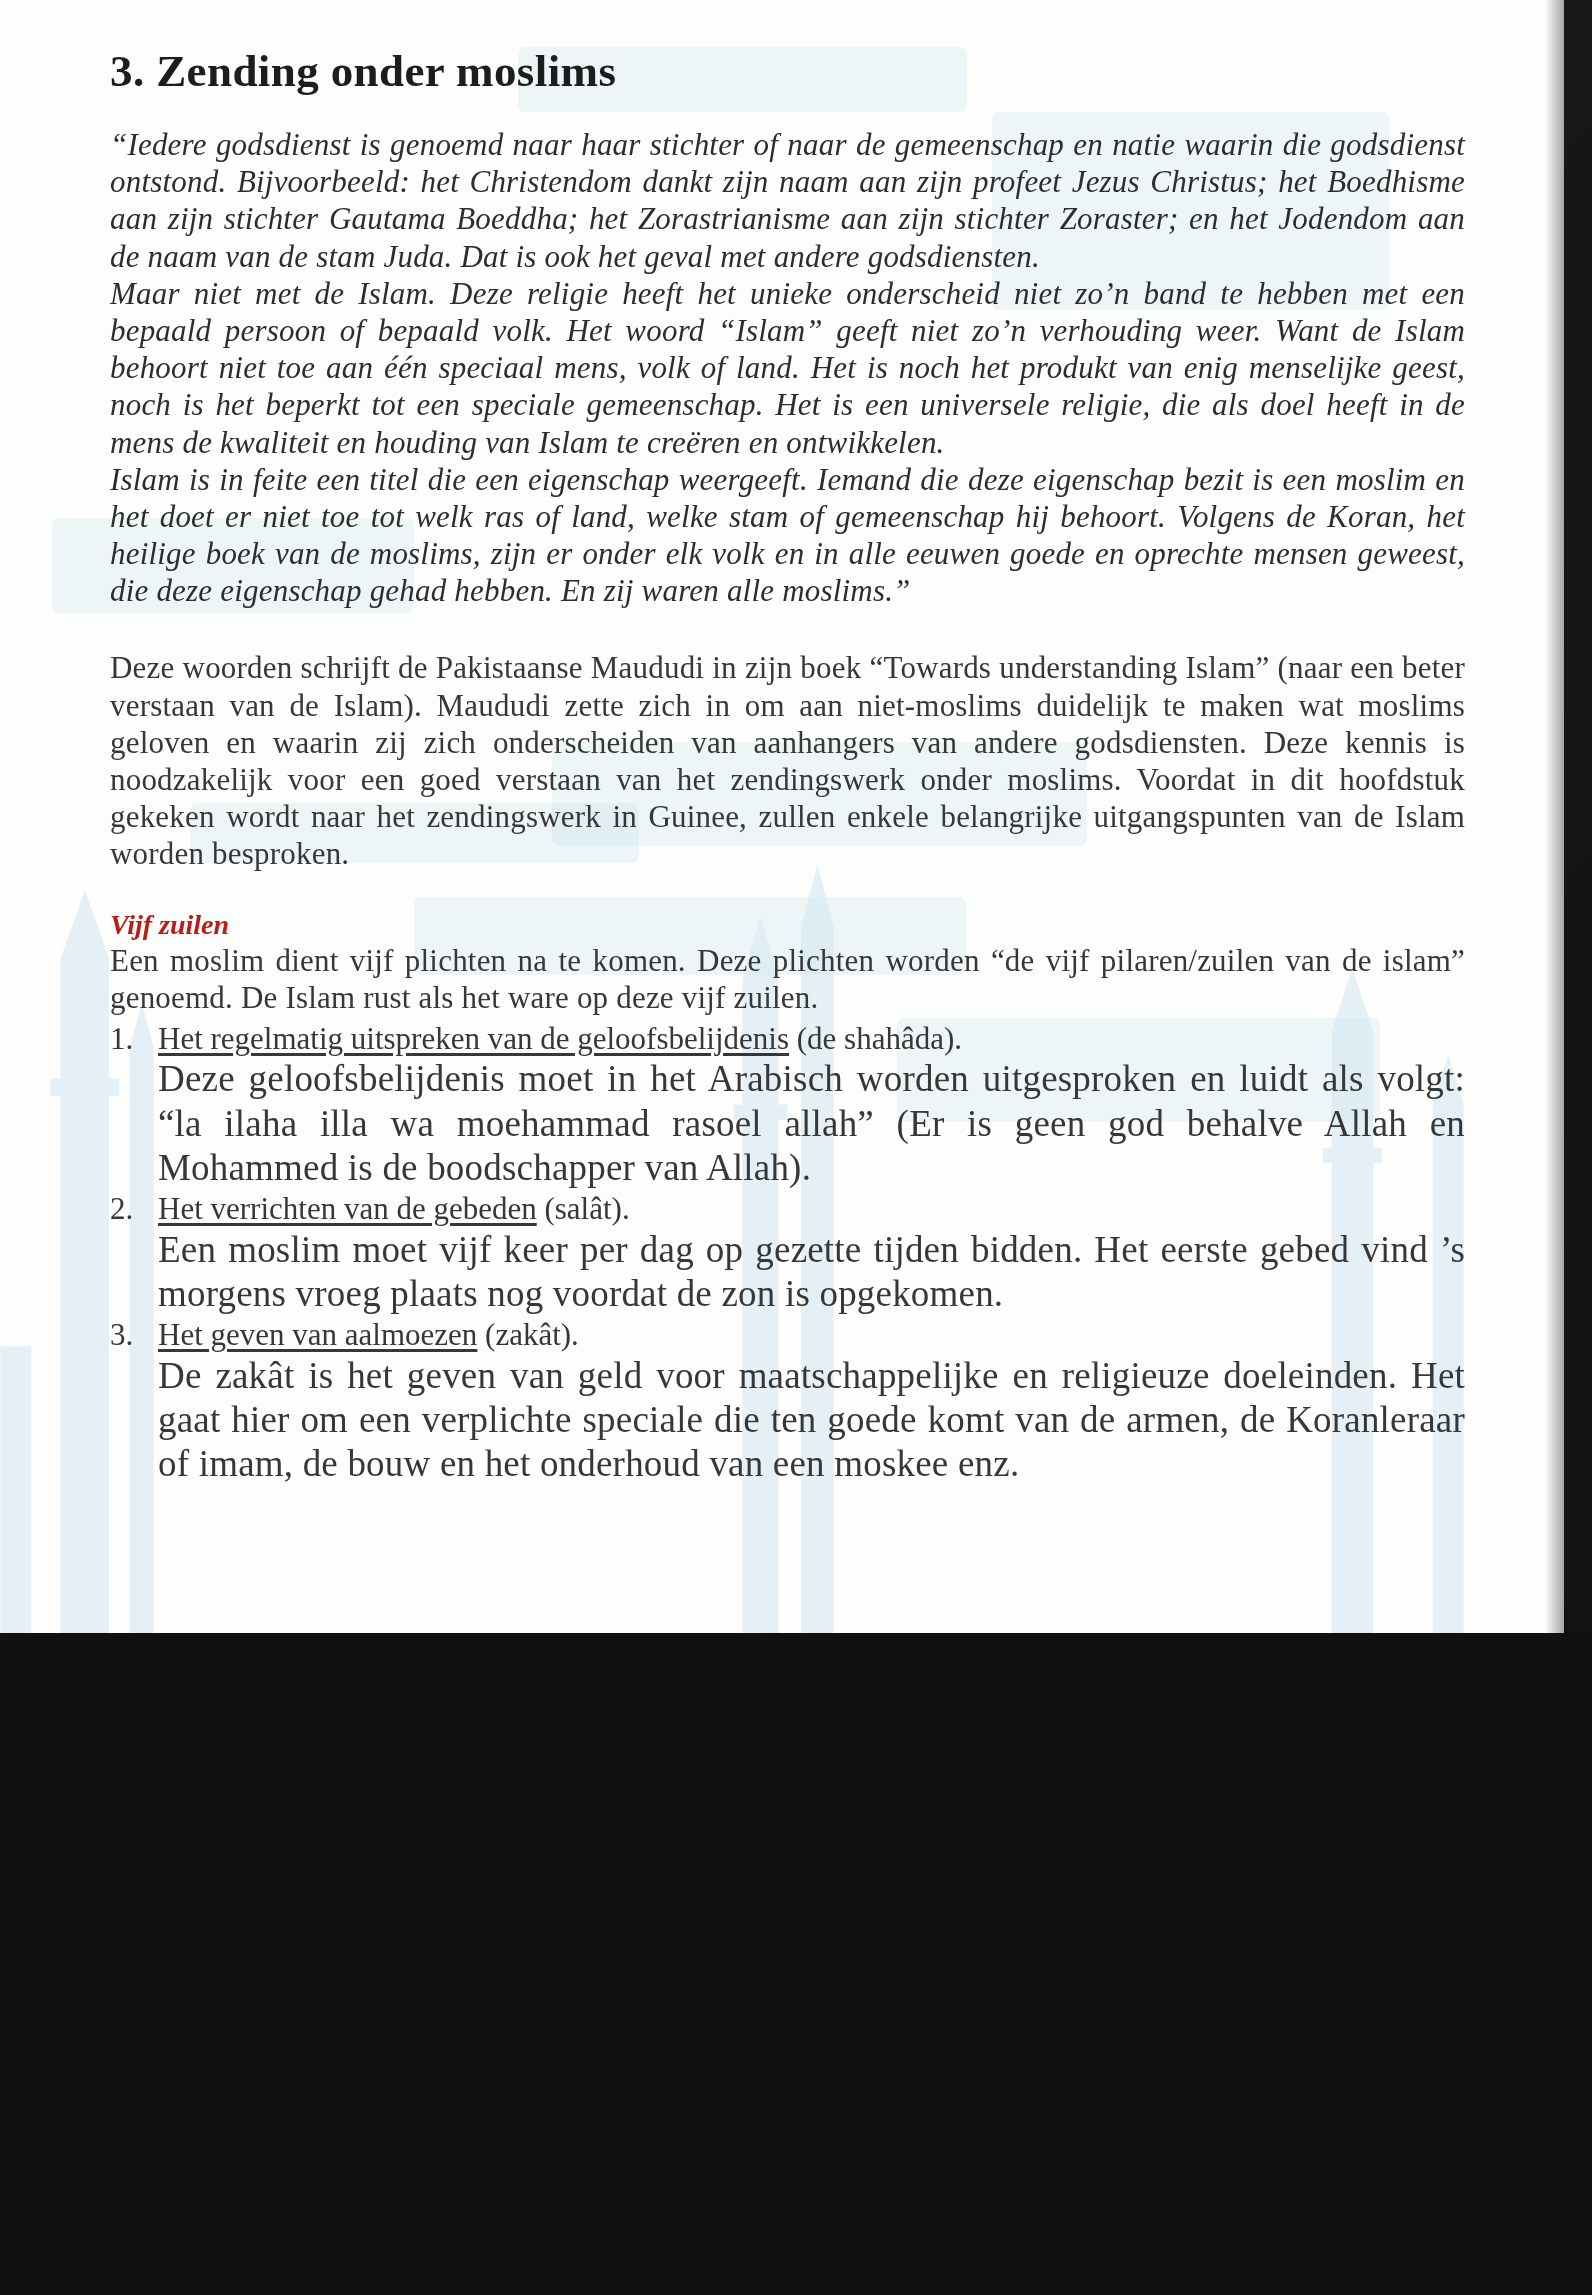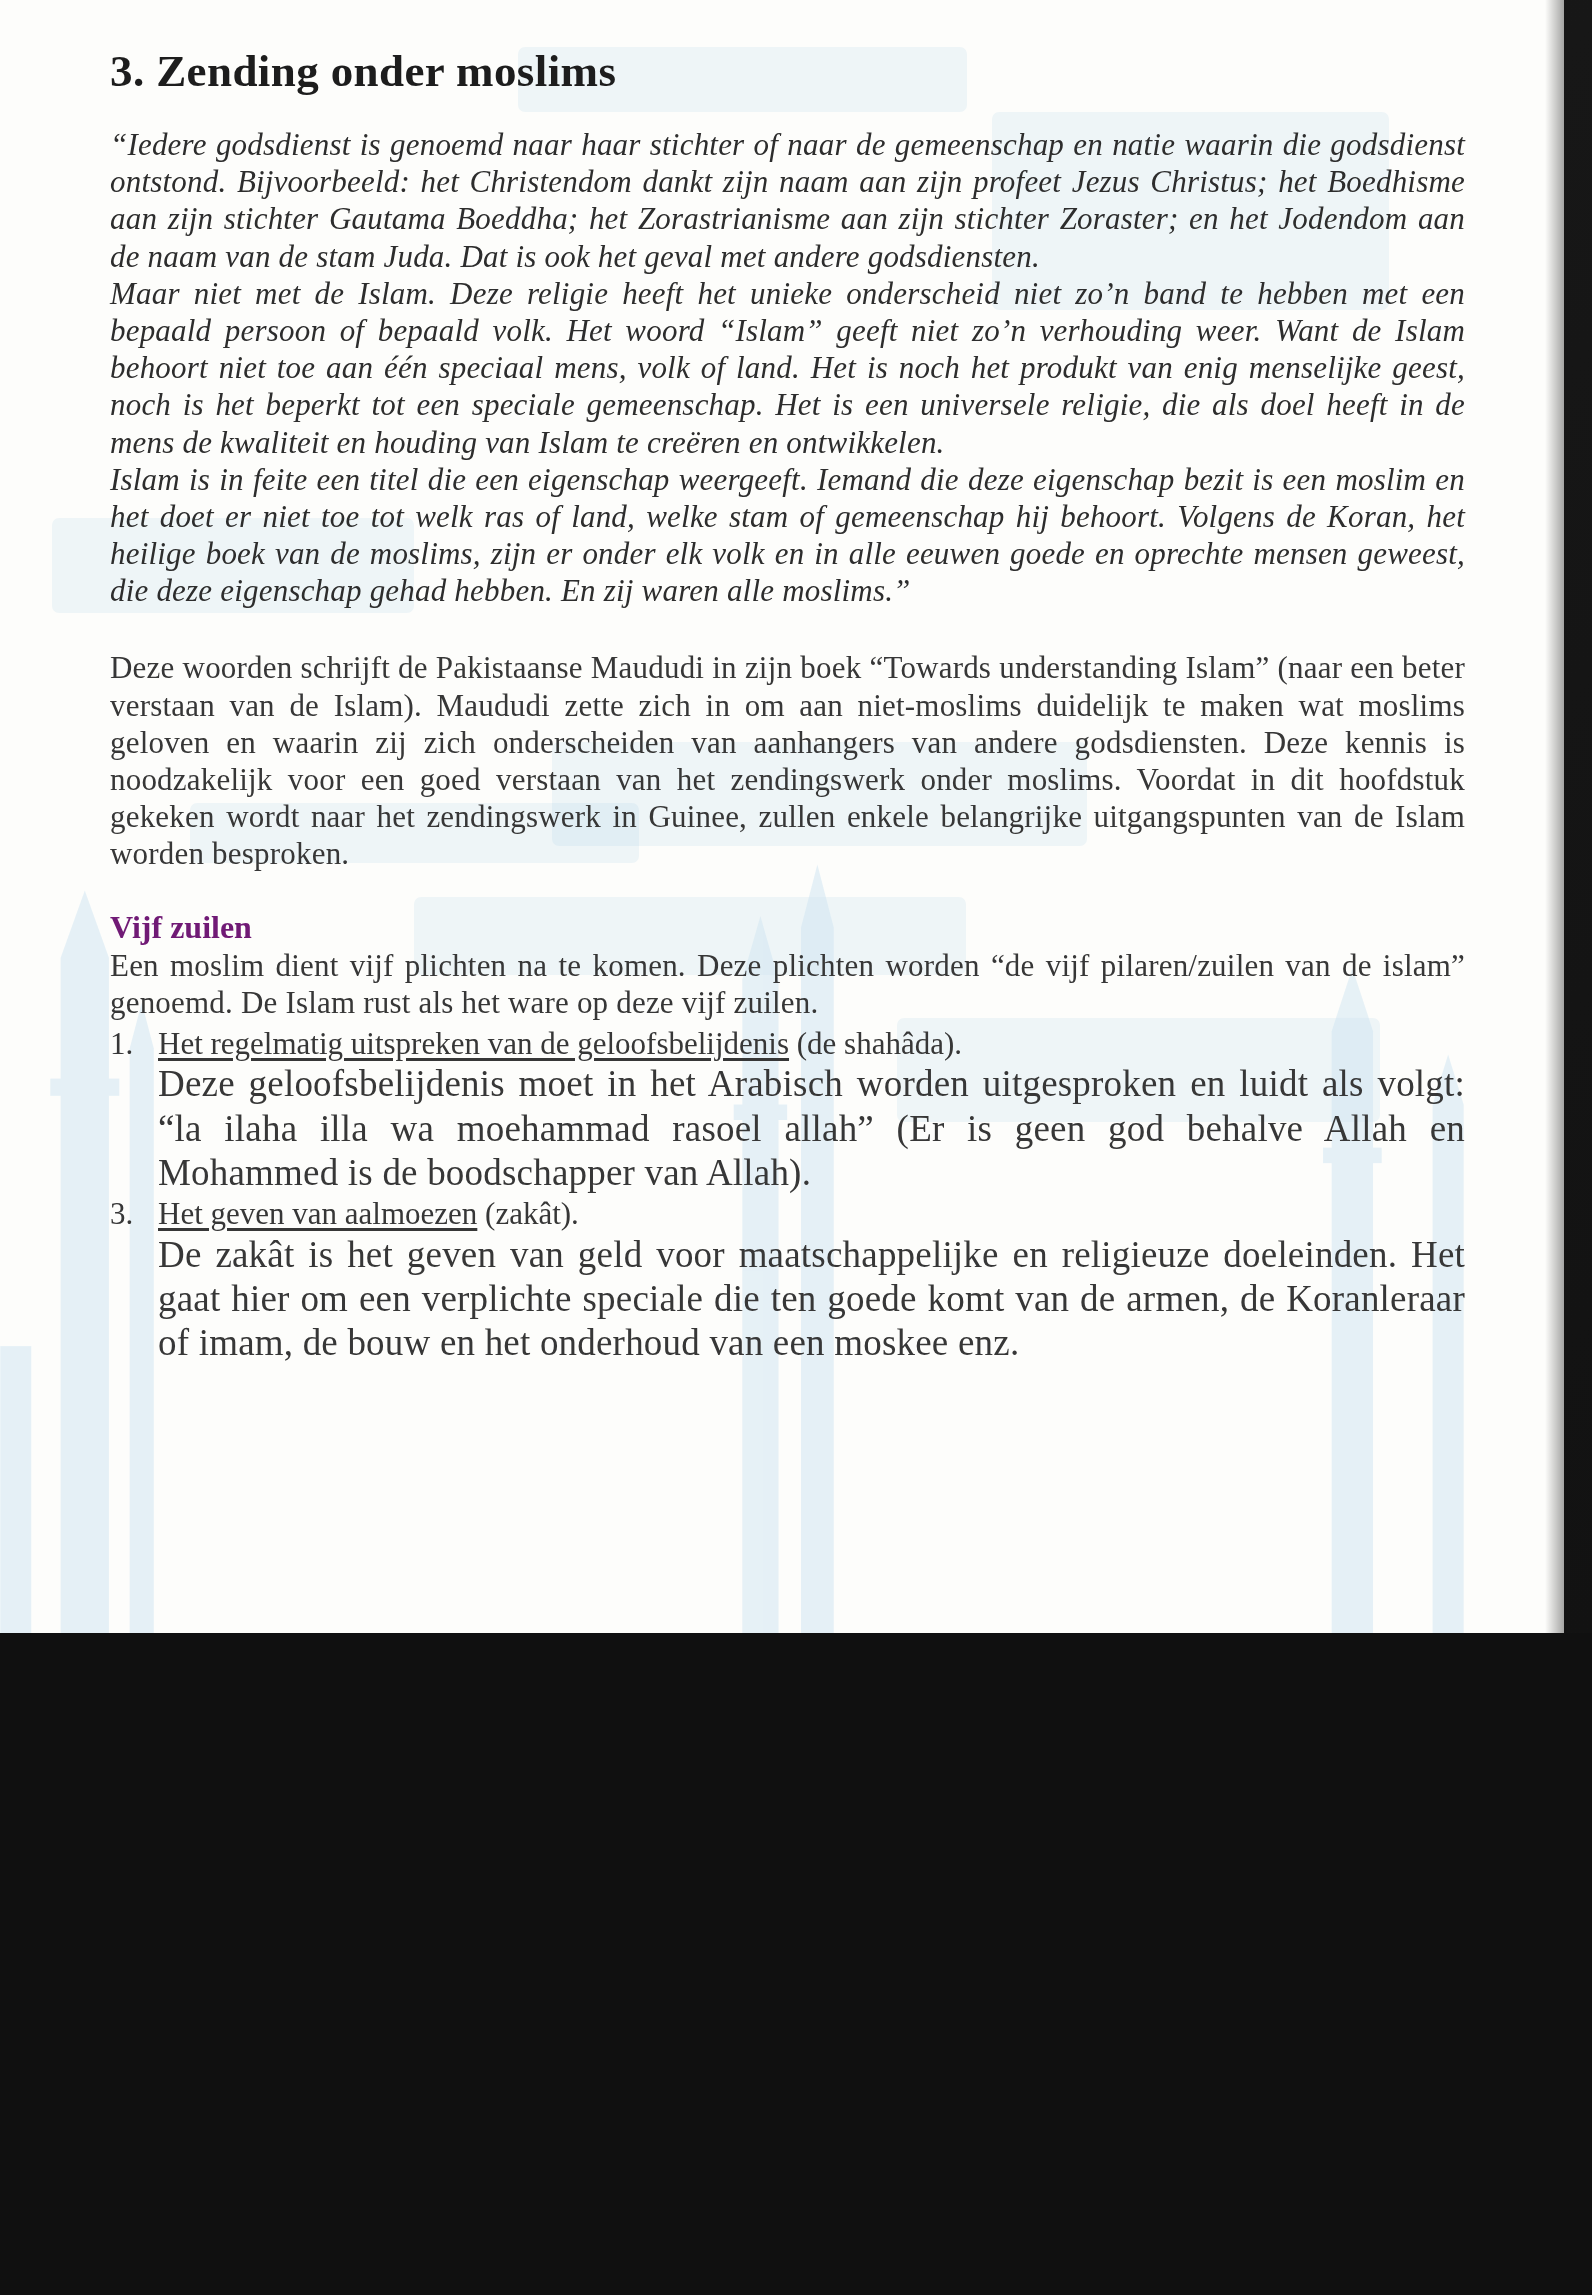--- a/index.html
+++ b/index.html
@@ -92,23 +92,24 @@
     margin: 40px 0 4px 0;
     font-size: 31px;
     line-height: 1.2;
     letter-spacing: 0.2px;
     text-align: justify;
     color: #373737;
   }
 
   h2.subheading {
     margin: 36px 0 1.7px 0;
-    font-size: 32px;
+    font-size: 28px;
     font-weight: bold;
-    color: #701a75;
+    font-style: italic;
+    color: #b91c1c;
   }
 
   p.intro {
     margin: 0;
     font-size: 31px;
     line-height: 1.2;
     letter-spacing: 0.2px;
     text-align: justify;
     color: #373737;
   }
@@ -202,20 +203,26 @@
 
       <div class="pillar-list">
 
         <div class="pillar">
           <div class="pillar-head">
             <span class="pillar-num">1.</span><span class="pillar-title">Het regelmatig uitspreken van de geloofsbelijdenis</span><span class="pillar-suffix"> (de shahâda).</span>
           </div>
           <div class="pillar-body">Deze geloofsbelijdenis moet in het Arabisch worden uitgesproken en luidt als volgt: “la ilaha illa wa moehammad rasoel allah” (Er is geen god behalve Allah en Mohammed is de boodschapper van Allah).</div>
         </div>
 
+        <div class="pillar">
+          <div class="pillar-head">
+            <span class="pillar-num">2.</span><span class="pillar-title">Het verrichten van de gebeden</span><span class="pillar-suffix"> (salât).</span>
+          </div>
+          <div class="pillar-body">Een moslim moet vijf keer per dag op gezette tijden bidden. Het eerste gebed vind ’s morgens vroeg plaats nog voordat de zon is opgekomen.</div>
+        </div>
 
         <div class="pillar">
           <div class="pillar-head">
             <span class="pillar-num">3.</span><span class="pillar-title">Het geven van aalmoezen</span><span class="pillar-suffix"> (zakât).</span>
           </div>
           <div class="pillar-body">De zakât is het geven van geld voor maatschappelijke en religieuze doeleinden. Het gaat hier om een verplichte speciale die ten goede komt van de armen, de Koranleraar of imam, de bouw en het onderhoud van een moskee enz.</div>
         </div>
 
       </div>
 

